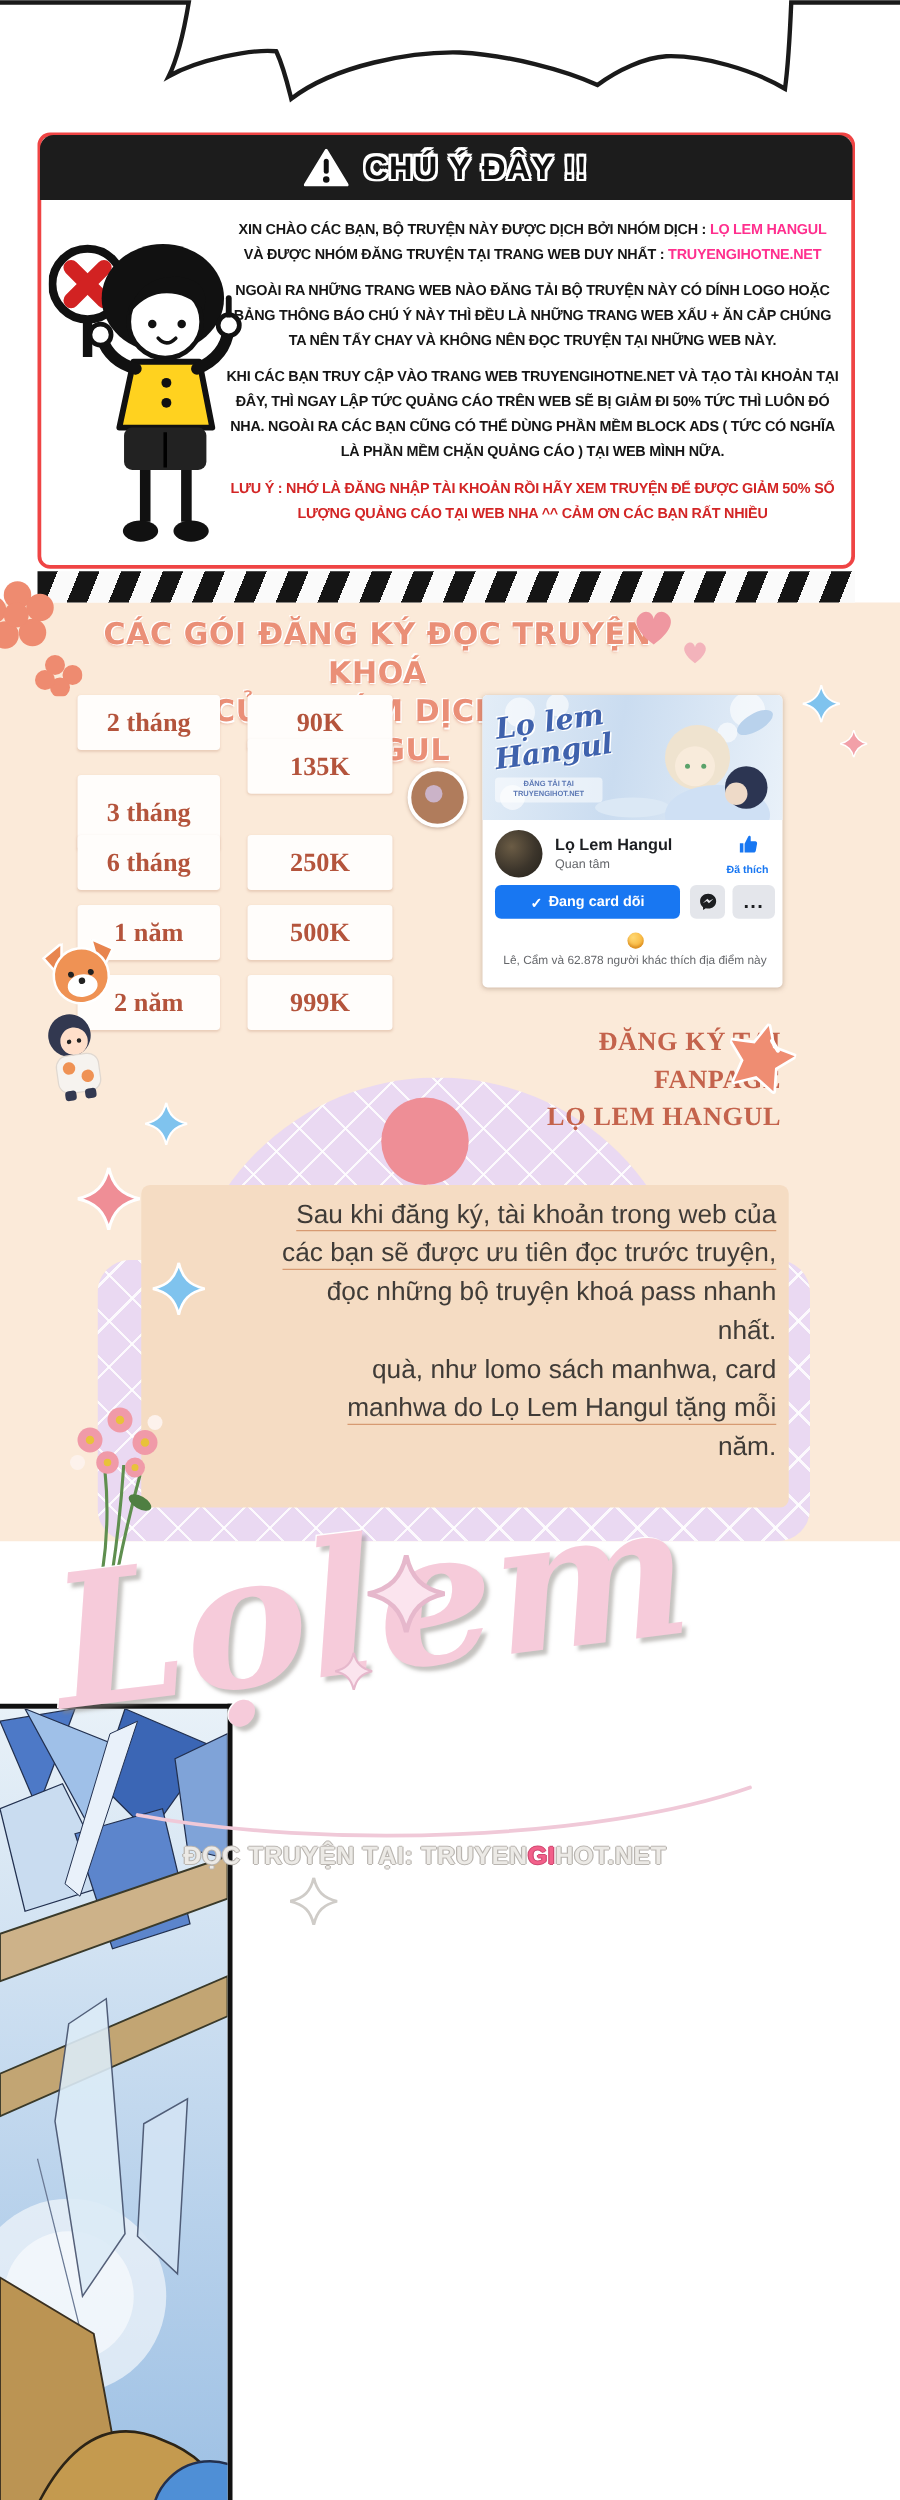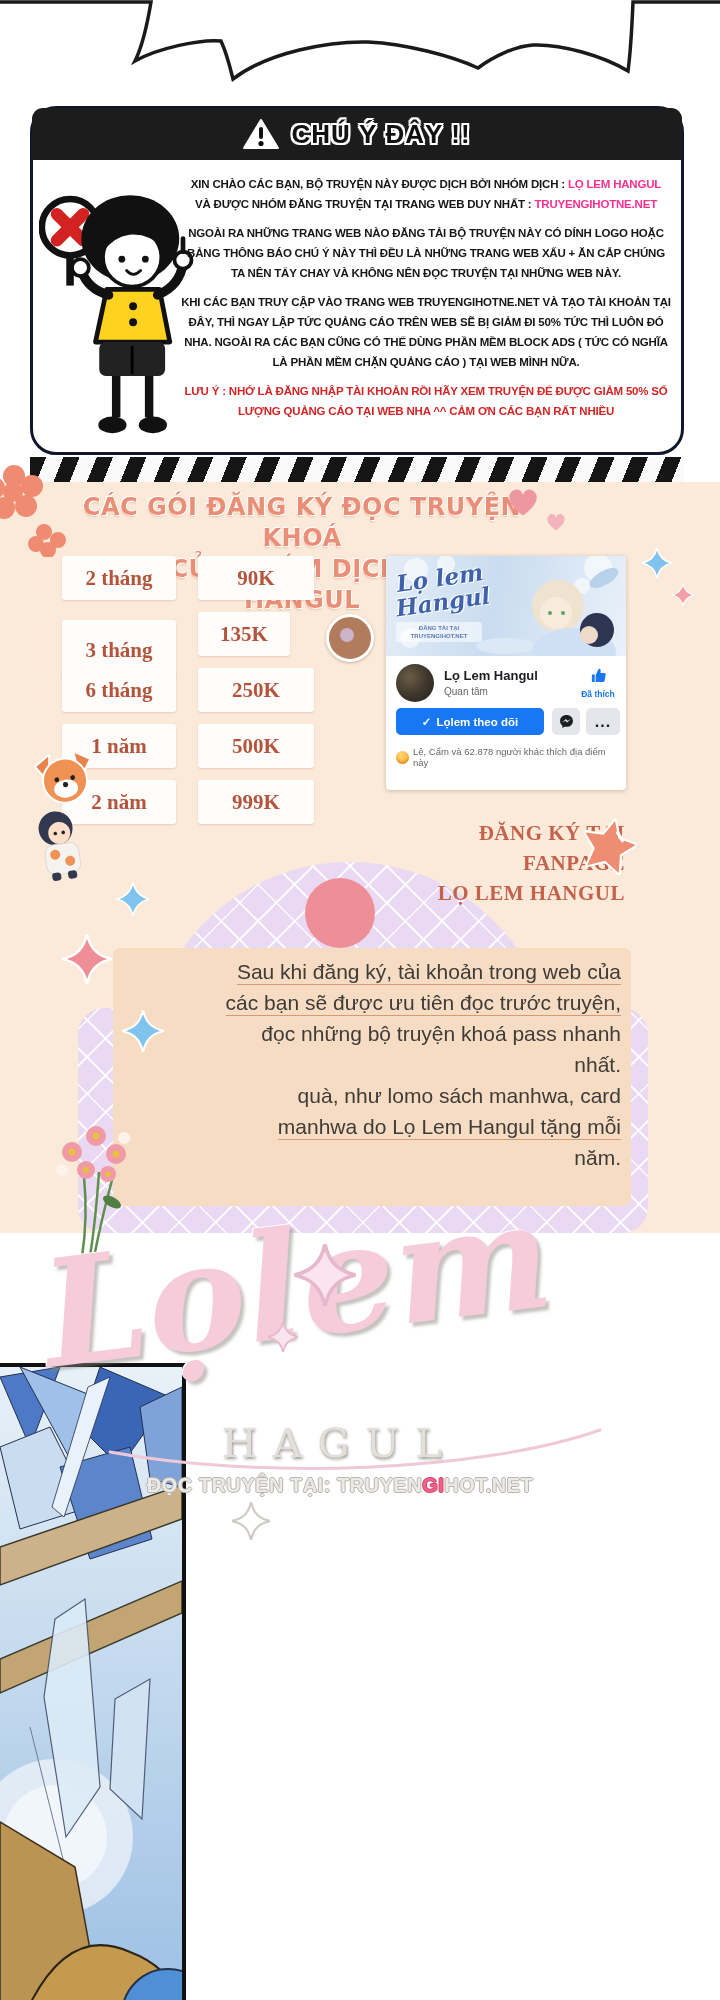--- a/index.html
+++ b/index.html
@@ -2,21 +2,21 @@
 <html><head>
 <meta charset="utf-8">
 <style>
   html,body{margin:0;padding:0;background:#ffffff;}
   #canvas{position:relative;width:720px;height:2000px;overflow:hidden;background:#ffffff;
           font-family:"Liberation Sans",sans-serif;}
   .abs{position:absolute;}
 
   
   .notice-box{left:30px;top:106px;width:654px;height:349px;background:#ffffff;
-    border:3px solid #0f172a;border-radius:26px;box-sizing:border-box;}
+    border:3px solid #ef4444;border-radius:10px;box-sizing:border-box;}
   .notice-header{position:absolute;left:-1px;top:-1px;right:-1px;height:52px;background:#1c1c1c;
     border-radius:11px 11px 0 0;display:flex;align-items:center;justify-content:center;gap:12px;}
   .notice-title{font-weight:bold;font-size:26px;color:#111;letter-spacing:1px;
     text-shadow:-2px 0 #fff,2px 0 #fff,0 -2px #fff,0 2px #fff,-2px -2px #fff,2px 2px #fff,-2px 2px #fff,2px -2px #fff;}
   .notice-text{position:absolute;left:148px;right:10px;top:56px;text-align:center;color:#161616;
     font-weight:bold;font-size:11.5px;line-height:20px;letter-spacing:-0.2px;}
   .notice-text p{margin:9px 0 0 0;}
   .hl-pink{color:#ff2f8e;}
   .note-red{color:#d32525;}
 
@@ -47,21 +47,21 @@
     background:radial-gradient(circle at 35% 35%,#6b5c45 0%,#3c352b 55%,#23201a 100%);}
   .fb-name{position:absolute;left:58px;top:112px;font-size:13px;font-weight:bold;color:#1c1e21;}
   .fb-sub{position:absolute;left:58px;top:130px;font-size:10px;color:#65676b;}
   .fb-liked{position:absolute;right:8px;top:110px;width:40px;text-align:center;margin-left:44px;}
   .fb-liked .lbl{font-size:8.5px;color:#1877f2;font-weight:bold;display:block;margin-top:2px;}
   .fb-btn{position:absolute;left:10px;top:152px;width:148px;height:27px;background:#1877f2;border-radius:5px;
     color:#fff;font-size:11.5px;font-weight:bold;display:flex;align-items:center;justify-content:center;gap:5px;}
   .fb-circle{position:absolute;top:152px;height:27px;background:#e4e6eb;border-radius:5px;
     display:flex;align-items:center;justify-content:center;color:#1c1e21;}
   .fb-likes{position:absolute;left:10px;top:190px;width:224px;font-size:9.5px;color:#65676b;
-    display:flex;align-items:center;gap:4px;}
+    display:flex;align-items:center;gap:4px;flex-direction:column;}
   .emoji-dot{width:13px;height:13px;border-radius:50%;background:radial-gradient(circle at 35% 30%,#ffd873,#f5a623);
     flex:0 0 13px;box-shadow:inset 0 -2px 2px rgba(180,90,0,.4);}
 
   .fanpage-cta{left:375px;top:818px;width:250px;text-align:right;font-family:Liberation Serif, serif;
     font-weight:bold;font-size:21px;line-height:30px;color:#c4634c;letter-spacing:.5px;}
 
   
   .lattice{background-color:#ead9f2;
     background-image:repeating-linear-gradient(45deg,rgba(255,255,255,.85) 0 2px,transparent 2px 26px),
                      repeating-linear-gradient(-45deg,rgba(255,255,255,.85) 0 2px,transparent 2px 26px);}
@@ -233,21 +233,21 @@
     <path d="M12,0 C13.5,7 17,10.5 24,12 C17,13.5 13.5,17 12,24 C10.5,17 7,13.5 0,12 C7,10.5 10.5,7 12,0 Z" fill="#7fc3ee" stroke="#fff" stroke-width="1.2"></path>
   </svg>
   <svg class="abs" style="left:672px;top:584px" width="22" height="22" viewBox="0 0 24 24">
     <path d="M12,0 C13.5,7 17,10.5 24,12 C17,13.5 13.5,17 12,24 C10.5,17 7,13.5 0,12 C7,10.5 10.5,7 12,0 Z" fill="#f2a0a8" stroke="#fff" stroke-width="1.2"></path>
   </svg>
 
   <div>
     <div class="price-card" style="left:62px;top:556px;width:114px;height:44px">2 tháng</div>
     <div class="price-card" style="left:198px;top:556px;width:116px;height:44px">90K</div>
     <div class="price-card" style="left:62px;top:620px;width:114px;height:60px">3 tháng</div>
-    <div class="price-card" style="left:198px;top:612px;width:92px;height:44px">135K</div>
+    <div class="price-card" style="left:198px;top:591px;width:116px;height:44px">135K</div>
     <div class="price-card" style="left:62px;top:668px;width:114px;height:44px">6 tháng</div>
     <div class="price-card" style="left:198px;top:668px;width:116px;height:44px">250K</div>
     <div class="price-card" style="left:62px;top:724px;width:114px;height:44px">1 năm</div>
     <div class="price-card" style="left:198px;top:724px;width:116px;height:44px">500K</div>
     <div class="price-card" style="left:62px;top:780px;width:114px;height:44px">2 năm</div>
     <div class="price-card" style="left:198px;top:780px;width:116px;height:44px">999K</div>
   </div>
 
   <div class="abs" style="left:326px;top:614px;width:42px;height:42px;border-radius:50%;background:#b07c5c;border:3px solid #fff;box-shadow:0 1px 3px rgba(120,80,60,.4)">
     <div style="position:absolute;left:11px;top:11px;width:14px;height:14px;border-radius:50%;background:#cbb3c8"></div>
@@ -305,21 +305,21 @@
     <div class="fb-name">Lọ Lem Hangul</div>
     <div class="fb-sub">Quan tâm</div>
     <div class="fb-liked">
       <svg width="17" height="17" viewBox="0 0 18 18">
         <path d="M2,9 h3 v8 H2 z M6,9.5 l3,-6 c.5,-1.1 2.2,-.8 2.2,.5 V7.5 h3.8 c1,0 1.8,.9 1.6,1.9 l-1.1,6 c-.2,1 -1,1.6 -2,1.6 H6 Z" fill="#1877f2"></path>
       </svg>
       <span class="lbl">Đã thích</span>
     </div>
     <div class="fb-btn">
       <span>✓</span>
-      <span>Lọlem theo dõi</span>
+      <span>Đang card dõi</span>
     </div>
     <div class="fb-circle" style="left:166px;width:28px">
       <svg width="15" height="15" viewBox="0 0 14 14">
         <path d="M7,1 C3.5,1 1,3.4 1,6.6 c0,1.8 .8,3.3 2.2,4.4 V13 l2.1,-1.2 c.5,.15 1.1,.2 1.7,.2 3.5,0 6,-2.4 6,-5.5 S10.5,1 7,1 Z M7.6,8 L6,6.4 3,8 6.4,4.6 8,6.2 11,4.6 Z" fill="#1c1e21"></path>
       </svg>
     </div>
     <div class="fb-circle" style="left:200px;width:34px;font-weight:bold;letter-spacing:1px">...</div>
     <div class="fb-likes">
       <span class="emoji-dot"></span>
       <span>Lê, Cẩm và 62.878 người khác thích địa điểm này</span>
@@ -362,21 +362,20 @@
       <polygon points="0,455 75,500 100,637 0,637" fill="#bb9453" stroke="#3a3020" stroke-width="1.5"></polygon>
       <path d="M30,637 Q70,558 130,585 Q170,600 182,637 Z" fill="#c49a4f" stroke="#2c2416" stroke-width="2"></path>
       <circle cx="168" cy="648" r="46" fill="#4f8fd6" stroke="#23304d" stroke-width="2"></circle>
     </svg>
   </div>
 
   <svg class="abs" style="left:80px;top:1418px" width="560" height="70">
     <path d="M30,34 C180,62 400,54 520,12" fill="none" stroke="#f0c9d8" stroke-width="3" stroke-linecap="round"></path>
   </svg>
   <div class="abs wm-script">Lọlem</div>
-  <div class="abs wm-sub">HAGUL</div>
   <div class="abs wm-badge">
     <span>ĐỌC TRUYỆN TẠI: TRUYEN</span><span class="gi">GI</span><span>HOT.NET</span>
   </div>
   <svg class="abs" style="left:294px;top:1244px" width="62" height="62" viewBox="0 0 24 24">
     <path d="M12,0 C13.5,7 17,10.5 24,12 C17,13.5 13.5,17 12,24 C10.5,17 7,13.5 0,12 C7,10.5 10.5,7 12,0 Z" fill="#fbe4ee" stroke="#e6b8cc" stroke-width="1.4"></path>
   </svg>
   <svg class="abs" style="left:268px;top:1322px" width="30" height="30" viewBox="0 0 24 24">
     <path d="M12,0 C13.5,7 17,10.5 24,12 C17,13.5 13.5,17 12,24 C10.5,17 7,13.5 0,12 C7,10.5 10.5,7 12,0 Z" fill="#fbe4ee" stroke="#e6b8cc" stroke-width="1.4"></path>
   </svg>
   <svg class="abs" style="left:232px;top:1502px" width="38" height="38" viewBox="0 0 24 24">

